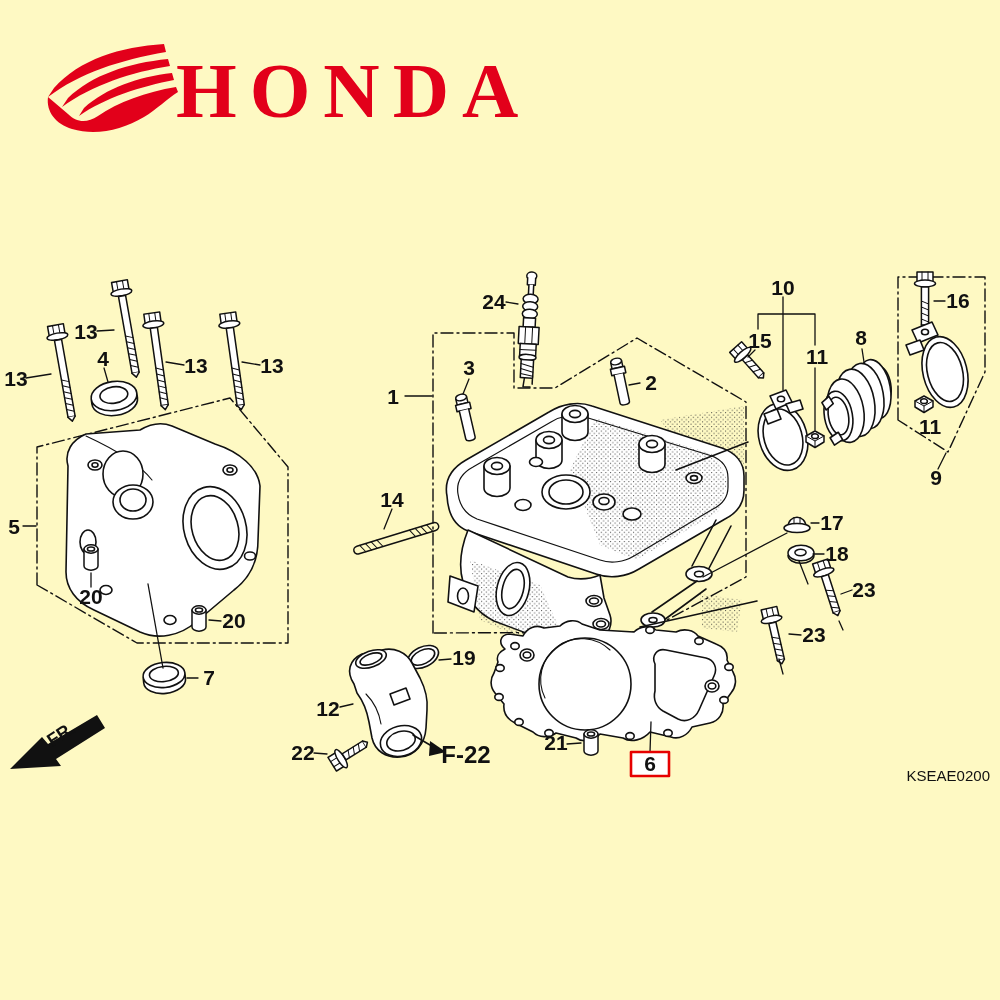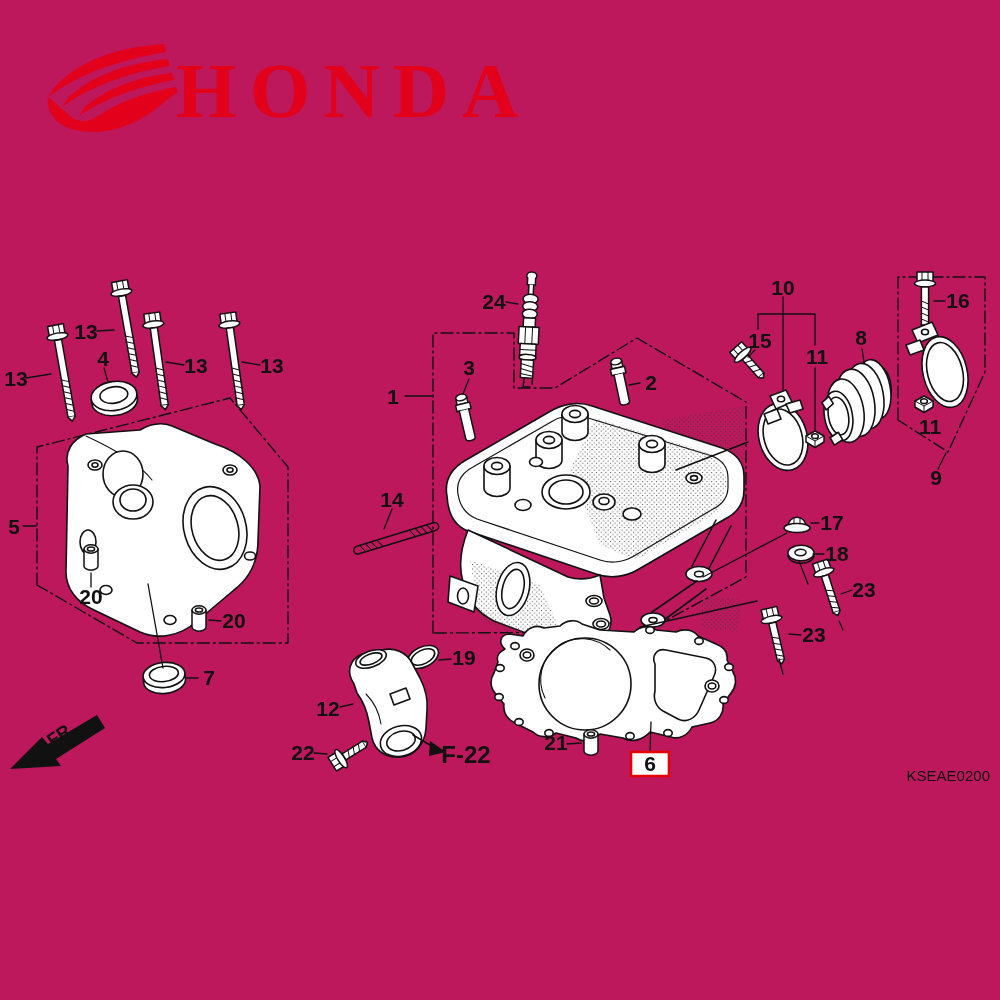--- a/index.html
+++ b/index.html
@@ -1,16 +1,16 @@
 <!DOCTYPE html>
 <html><head>
 <meta charset="utf-8">
 <style>
   html,body{margin:0;padding:0;background:#fff;}
-  .wrap{width:1000px;height:1000px;position:relative;background:#be185d;overflow:hidden;
+  .wrap{width:1000px;height:1000px;position:relative;background:#fef9c3;overflow:hidden;
         font-family:"Liberation Sans",sans-serif;}
   svg{display:block;}
   .co{font:bold 21px "Liberation Sans",sans-serif;fill:#111;text-anchor:middle;}
   .ref{font:bold 24px "Liberation Sans",sans-serif;fill:#111;text-anchor:middle;}
   .code{font:15px "Liberation Sans",sans-serif;fill:#111;text-anchor:end;}
   .fr{font:bold 18px "Liberation Sans",sans-serif;fill:#111;}
   .logo{font:bold 78px "Liberation Serif",serif;fill:#e2001a;letter-spacing:13px;}
 </style>
 </head>
 <body>

